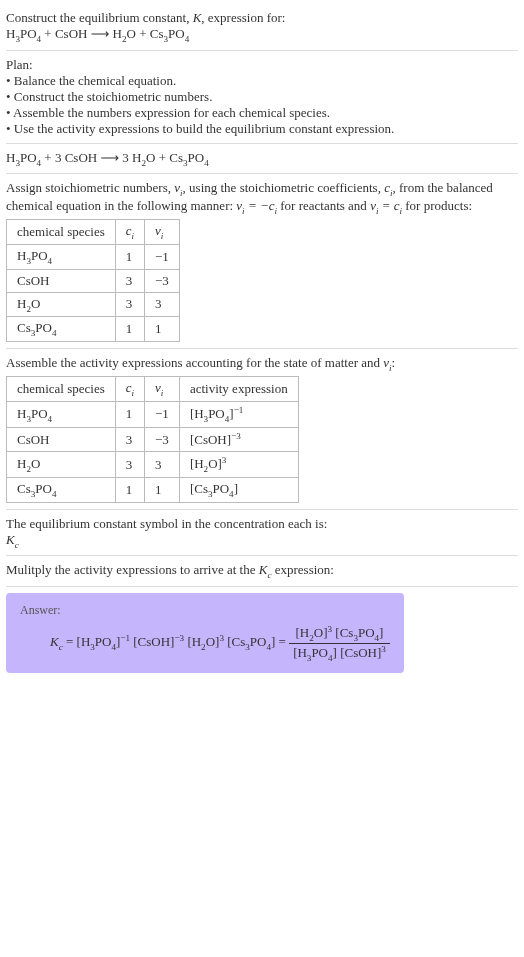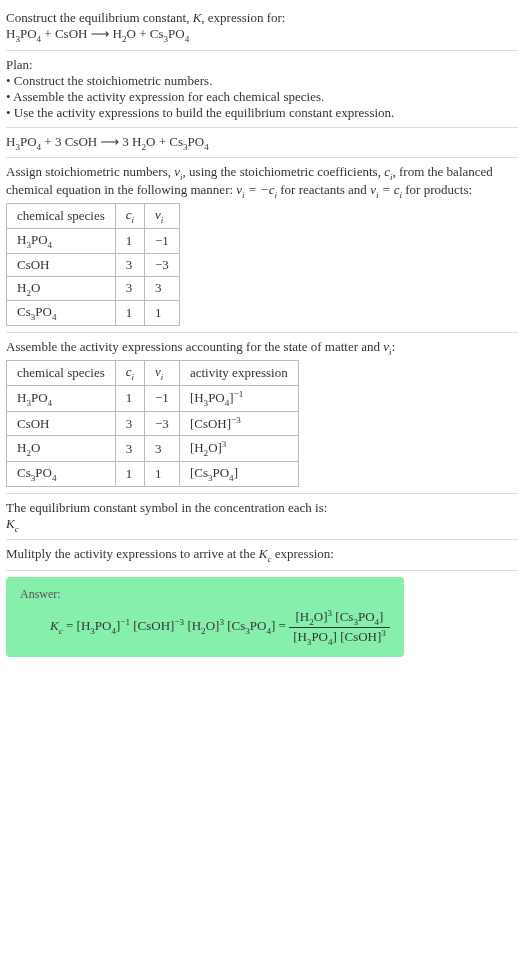--- a/index.html
+++ b/index.html
@@ -27,21 +27,21 @@
   }
   table.tbl td, table.tbl th {
     border: 1px solid #bbb;
     padding: 3px 10px;
     text-align: left;
     font-weight: normal;
   }
   table.tbl th { background: #fff; }
   .ital { font-style: italic; }
   .answer-box {
-    background: #86efac;
+    background: #c4b5fd;
     border-radius: 4px;
     padding: 10px 14px;
     margin-top: 6px;
     display: inline-block;
   }
   .frac {
     display: inline-block;
     vertical-align: middle;
     text-align: center;
   }
@@ -57,22 +57,23 @@
   <div>
     <span>Construct the equilibrium constant, </span><span class="ital">K</span><span>, expression for:</span>
   </div>
   <div class="chem">
     H<sub>3</sub>PO<sub>4</sub> + CsOH&nbsp;⟶&nbsp;H<sub>2</sub>O + Cs<sub>3</sub>PO<sub>4</sub>
   </div>
 </div>
 
 <div class="section">
   <div>Plan:</div>
+  <div>• <span>Balance the chemical equation.</span></div>
   <div>• <span>Construct the stoichiometric numbers.</span></div>
-  <div>• <span>Assemble the activity expression for each chemical species.</span></div>
+  <div>• <span>Assemble the numbers expression for each chemical species.</span></div>
   <div>• <span>Use the activity expressions to build the equilibrium constant expression.</span></div>
 </div>
 
 <div class="section">
   <div class="chem">
     H<sub>3</sub>PO<sub>4</sub> + 3 CsOH&nbsp;⟶&nbsp;3 H<sub>2</sub>O + Cs<sub>3</sub>PO<sub>4</sub>
   </div>
 </div>
 
 <div class="section">

